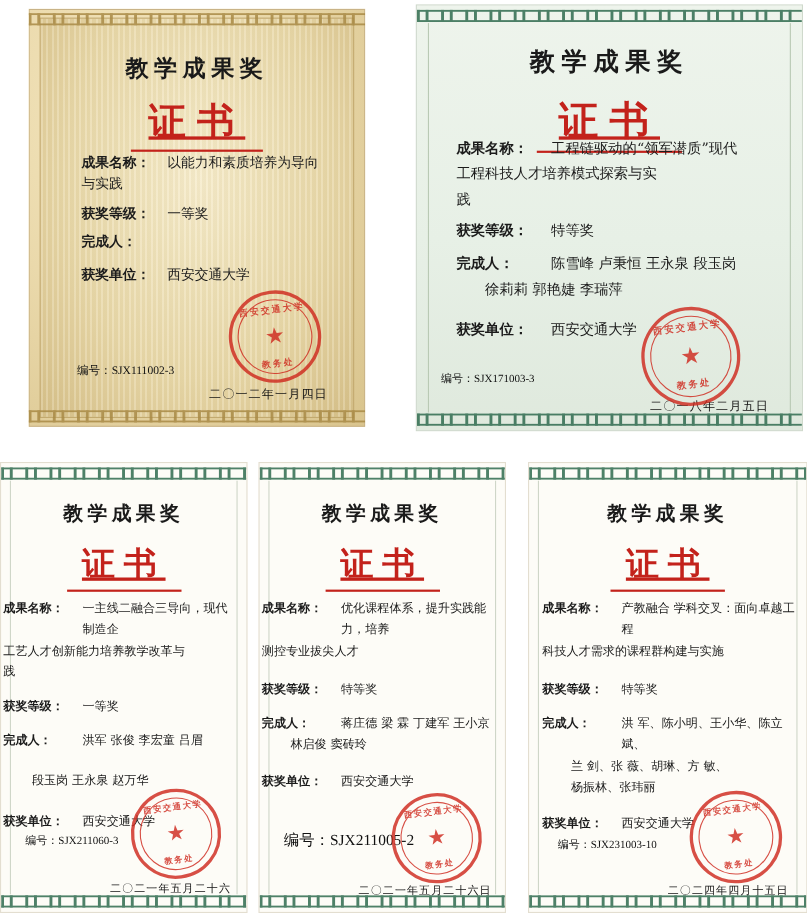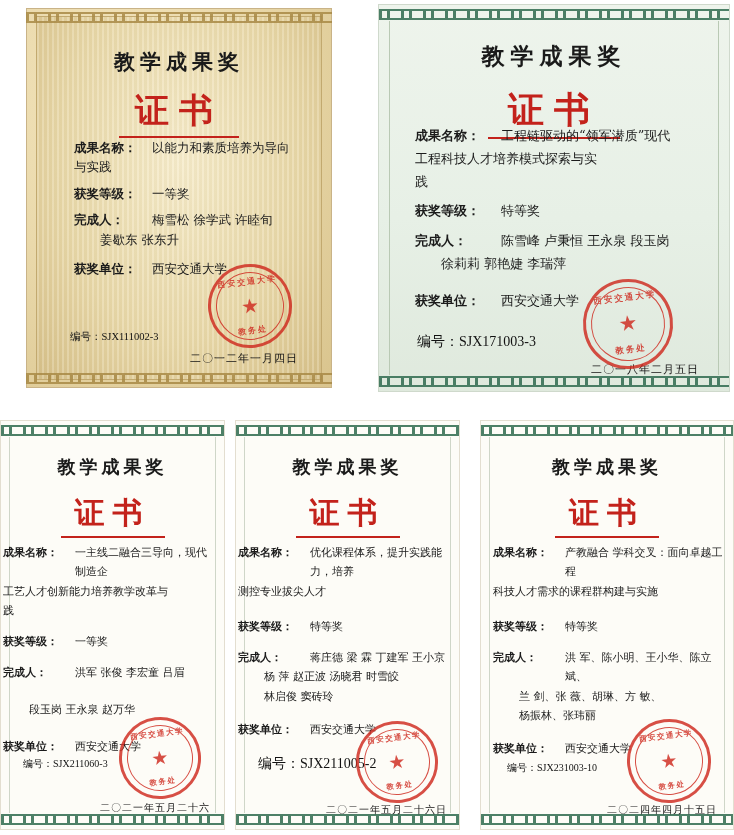--- a/index.html
+++ b/index.html
@@ -68,20 +68,21 @@
     color: #1a1a1a;
     font-family: "DejaVu Serif", "Liberation Serif", serif;
   }
   .title-sub {
     text-align: center;
     font-size: 34px;
     font-weight: bold;
     letter-spacing: 10px;
     color: #c3221b;
     font-family: "DejaVu Serif", "Liberation Serif", serif;
+    text-decoration: underline;
   }
   .title-underline {
     height: 2px;
     background: #c3221b;
     margin: 2px auto 0 auto;
   }
 
   
   .field {
     display: flex;
@@ -204,24 +205,20 @@
           <span class="vline">以能力和素质培养为导向</span>
           <span class="vline" style="margin-left:-78px;">与实践</span>
         </div>
       </div>
       <div class="field">
         <div class="field-label" style="width:78px;">获奖等级：</div>
         <div class="field-value">一等奖</div>
       </div>
       <div class="field">
         <div class="field-label" style="width:78px;">完成人：</div>
-        <div class="field-value">
-          <span class="vline">梅雪松  徐学武  许睦旬</span>
-          <span class="vline" style="margin-left:-52px;">姜歇东  张东升</span>
-        </div>
       </div>
       <div class="field" style="margin-top:10px;">
         <div class="field-label" style="width:78px;">获奖单位：</div>
         <div class="field-value">西安交通大学</div>
       </div>
     </div>
 
     <div class="serial" style="position:absolute;left:44px;bottom:44px;font-size:10.5px;">
       <span>编号：</span><span>SJX111002-3</span>
     </div>
@@ -265,21 +262,21 @@
           <span class="vline">陈雪峰  卢秉恒  王永泉  段玉岗</span>
           <span class="vline" style="margin-left:-60px;">徐莉莉  郭艳婕  李瑞萍</span>
         </div>
       </div>
       <div class="field" style="margin-top:14px;">
         <div class="field-label" style="width:86px;">获奖单位：</div>
         <div class="field-value">西安交通大学</div>
       </div>
     </div>
 
-    <div class="serial" style="position:absolute;left:38px;bottom:40px;font-size:14px;text-align:right;">
+    <div class="serial" style="position:absolute;left:22px;bottom:40px;font-size:10px;text-align:right;">
       <span>编号：</span><span>SJX171003-3</span>
     </div>
     <div class="date" style="position:absolute;right:30px;bottom:14px;font-size:11px;">二〇一八年二月五日</div>
 
     <div class="seal" style="left:204px;bottom:22px;width:84px;height:84px;">
       <div class="seal-top" style="top:10px;font-size:8.5px;letter-spacing:2px;">西安交通大学</div>
       <div class="seal-star" style="font-size:21px;">★</div>
       <div class="seal-bottom" style="bottom:10px;font-size:8.5px;letter-spacing:2px;">教务处</div>
     </div>
   </div>
@@ -355,21 +352,20 @@
         </div>
       </div>
       <div class="field" style="margin-top:16px;">
         <div class="field-label" style="width:72px;">获奖等级：</div>
         <div class="field-value">特等奖</div>
       </div>
       <div class="field" style="margin-top:12px;">
         <div class="field-label" style="width:72px;">完成人：</div>
         <div class="field-value">
           <span class="vline">蒋庄德  梁  霖  丁建军  王小京</span>
-          <span class="vline" style="margin-left:-46px;">杨  萍  赵正波  汤晓君  时雪皎</span>
           <span class="vline" style="margin-left:-46px;">林启俊  窦砖玲</span>
         </div>
       </div>
       <div class="field" style="margin-top:14px;">
         <div class="field-label" style="width:72px;">获奖单位：</div>
         <div class="field-value">西安交通大学</div>
       </div>
     </div>
 
     <div class="serial" style="position:absolute;left:22px;bottom:56px;font-size:14px;">

